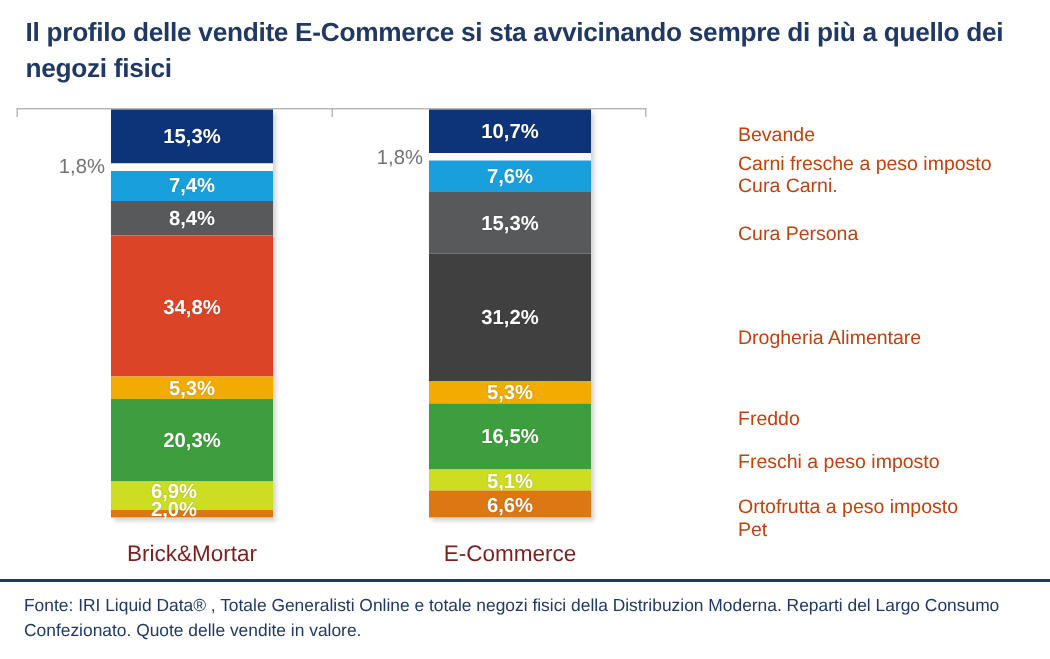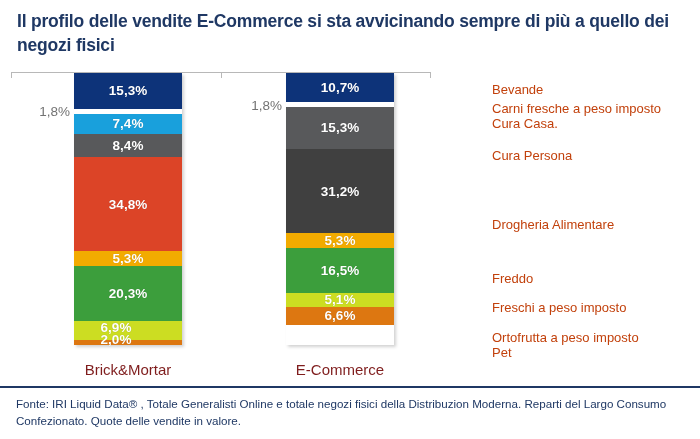--- a/index.html
+++ b/index.html
@@ -212,20 +212,23 @@
     <div class="bar">
 
       <div class="seg" style="height:10.7%;background:#0d3379;">
         <span class="seg-label">10,7%</span>
       </div>
 
       <div class="seg seg-white" style="height:1.8%;background:#ffffff;">
         <span class="callout">1,8%</span>
       </div>
 
+      <div class="seg" style="height:7.6%;background:#19a0dc;">
+        <span class="seg-label">7,6%</span>
+      </div>
 
       <div class="seg" style="height:15.3%;background:#58595b;">
         <span class="seg-label">15,3%</span>
       </div>
 
       <div class="seg" style="height:31.2%;background:#404040;">
         <span class="seg-label">31,2%</span>
       </div>
 
       <div class="seg" style="height:5.3%;background:#f2ab00;">
@@ -246,21 +249,21 @@
 
     </div>
     <div class="cat-label">E-Commerce</div>
   </div>
 
 </div>
 
 <div id="legend">
   <div class="legend-item" style="top:20px;">Bevande</div>
   <div class="legend-item" style="top:39px;">Carni fresche a peso imposto</div>
-  <div class="legend-item" style="top:54px;">Cura Casa.</div>
+  <div class="legend-item" style="top:54px;">Cura Carni.</div>
   <div class="legend-item" style="top:86px;">Cura Persona</div>
   <div class="legend-item" style="top:155px;">Drogheria Alimentare</div>
   <div class="legend-item" style="top:209px;">Freddo</div>
   <div class="legend-item" style="top:238px;">Freschi a peso imposto</div>
   <div class="legend-item" style="top:268px;">Ortofrutta a peso imposto</div>
   <div class="legend-item" style="top:283px;">Pet</div>
 </div>
 
 <div id="footer-rule"></div>
 <div id="footer-note">Fonte: IRI Liquid Data® , Totale Generalisti Online e totale negozi fisici della Distribuzion Moderna. Reparti del Largo Consumo Confezionato. Quote delle vendite in valore.</div>

